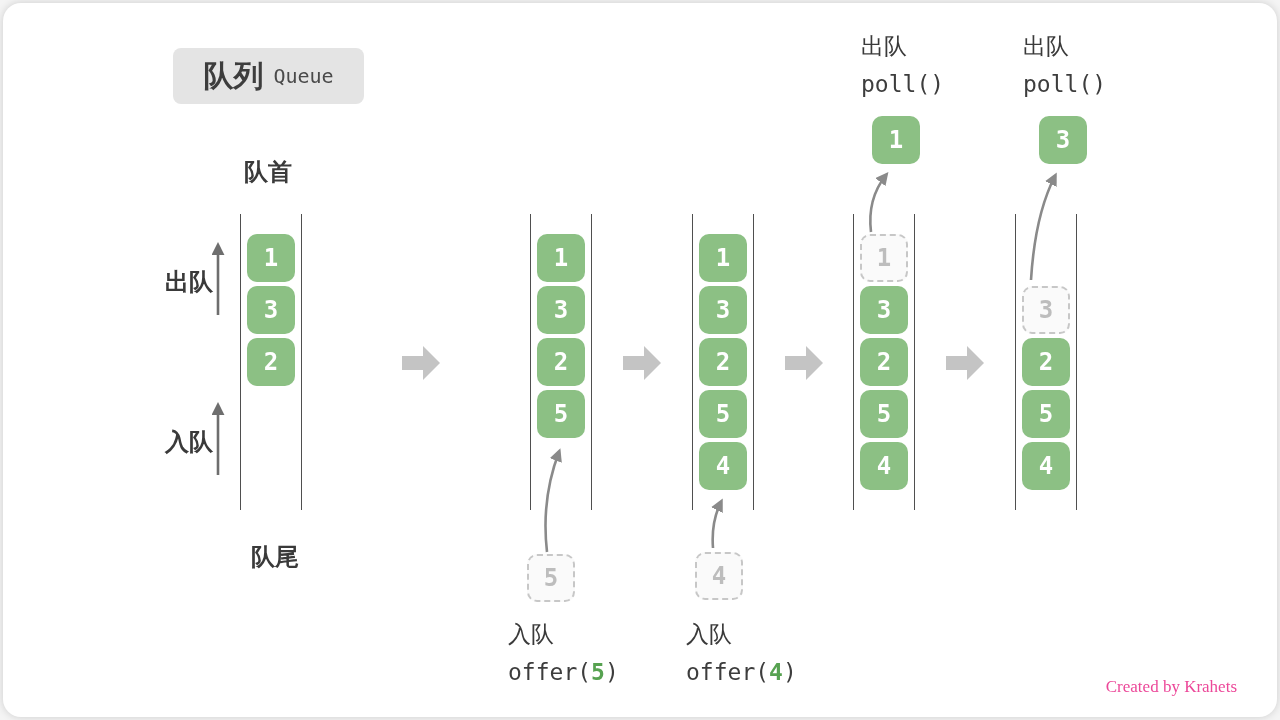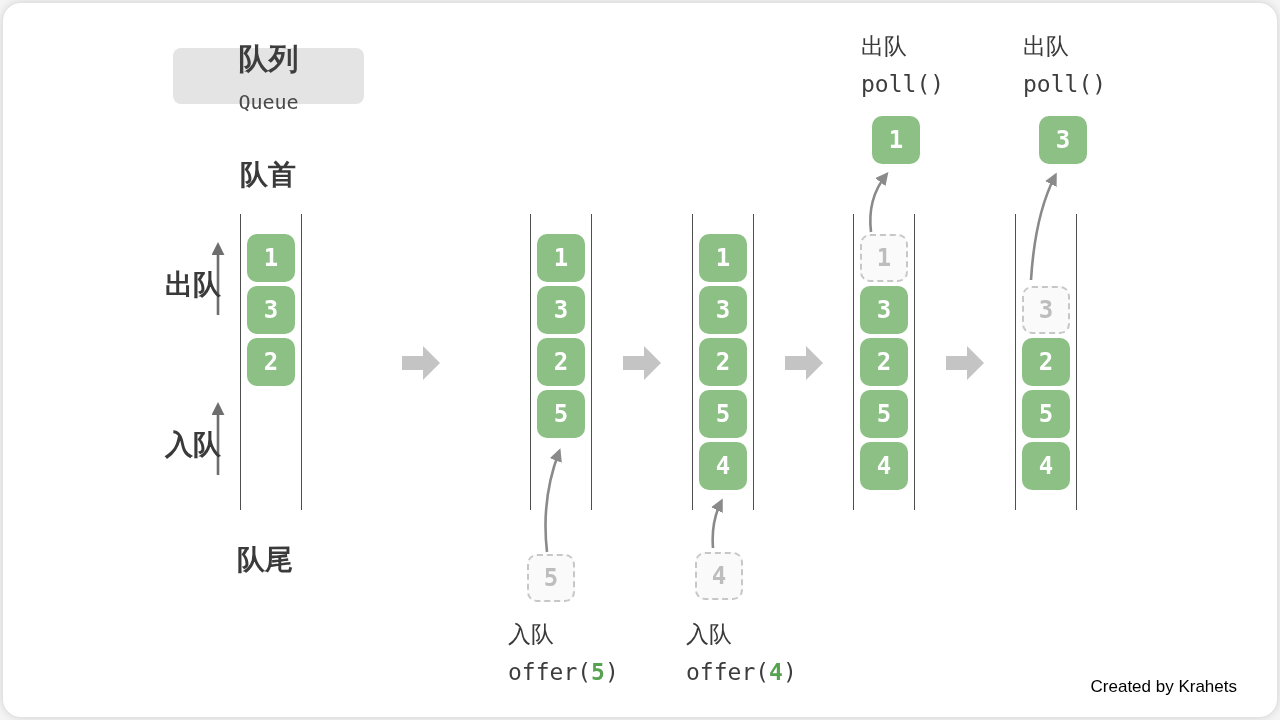--- a/index.html
+++ b/index.html
@@ -2,27 +2,27 @@
 <html style="--green: #8cc084; --arg-green: #57a251; --arrow-gray: #c4c4c4;"><head>
 <meta charset="utf-8">
 <style>
   html,body{margin:0;padding:0;width:1280px;height:720px;background:#f4f4f4;
     font-family:"Liberation Sans","DejaVu Sans",sans-serif;}
   .canvas{position:absolute;left:3px;top:3px;width:1274px;height:714px;
     background:#ffffff;border-radius:18px;box-shadow:0 0 9px rgba(0,0,0,.16);overflow:hidden;}
   .overlay{position:absolute;left:0;top:0;width:1274px;height:714px;pointer-events:none;}
 
   .badge{position:absolute;left:170px;top:45px;width:191px;height:56px;background:#e4e4e4;
-    border-radius:8px;display:flex;align-items:center;justify-content:center;gap:10px;color:#3d3d3d;flex-direction:column;}
+    border-radius:8px;display:flex;align-items:center;justify-content:center;gap:10px;color:#3d3d3d;}
   .badge .zh{font-size:30px;font-weight:700;}
   .badge .en{font-size:20px;font-family:"DejaVu Sans Mono","Liberation Mono",monospace;color:#4a4a4a;}
 
-  .lbl{position:absolute;color:#3a3a3a;font-size:28px;font-weight:700;white-space:nowrap;}
+  .lbl{position:absolute;color:#3a3a3a;font-size:24px;font-weight:700;white-space:nowrap;}
   .lbl.front{left:234px;top:153px;width:62px;text-align:center;}
-  .lbl.rear{left:234px;top:538px;width:62px;text-align:left;}
+  .lbl.rear{left:234px;top:538px;width:62px;text-align:right;}
   .lbl.deq{left:162px;top:263px;}
   .lbl.enq{left:162px;top:423px;}
 
   .queue{position:absolute;top:211px;width:62px;height:296px;box-sizing:border-box;
     border-left:1.5px solid #4f4f4f;border-right:1.5px solid #4f4f4f;}
   .q0{left:237px;} .q1{left:527px;} .q2{left:689px;} .q3{left:850px;} .q4{left:1012px;}
 
   .cell{position:absolute;width:48px;height:48px;box-sizing:border-box;border-radius:10px;
     display:flex;align-items:center;justify-content:center;
     font-family:"DejaVu Sans Mono","Liberation Mono",monospace;font-size:24px;font-weight:700;}
@@ -31,22 +31,22 @@
   .cell.ghost{background:#fafafa;border:2px dashed #c7c7c7;color:#bdbdbd;}
   .cell.float{position:absolute;}
 
   .barrow{position:absolute;width:38px;height:34px;color:var(--arrow-gray,#c4c4c4);}
 
   .op{position:absolute;color:#3a3a3a;white-space:nowrap;}
   .op .zh{font-size:23px;font-weight:500;margin-bottom:9px;}
   .op .code{font-family:"DejaVu Sans Mono","Liberation Mono",monospace;font-size:23px;color:#3d3d3d;}
   .op .arg{color:var(--arg-green,#57a251);font-weight:700;}
 
-  .watermark{position:absolute;top:674px;right:40px;font-size:17px;color:#000000;
-    font-family:Liberation Sans, sans-serif;}
+  .watermark{position:absolute;top:674px;right:40px;font-size:17px;color:#ec4899;
+    font-family:Liberation Serif, serif;}
 </style>
 </head>
 <body>
 
 <div class="canvas">
 
   <svg class="overlay" viewBox="0 0 1274 714">
     <defs>
       <marker id="ah-dark" viewBox="0 0 10 10" refX="7" refY="5" markerWidth="5" markerHeight="5" orient="auto-start-reverse">
           <path d="M0,0 L10,5 L0,10 z" fill="#6e6e6e"></path>

